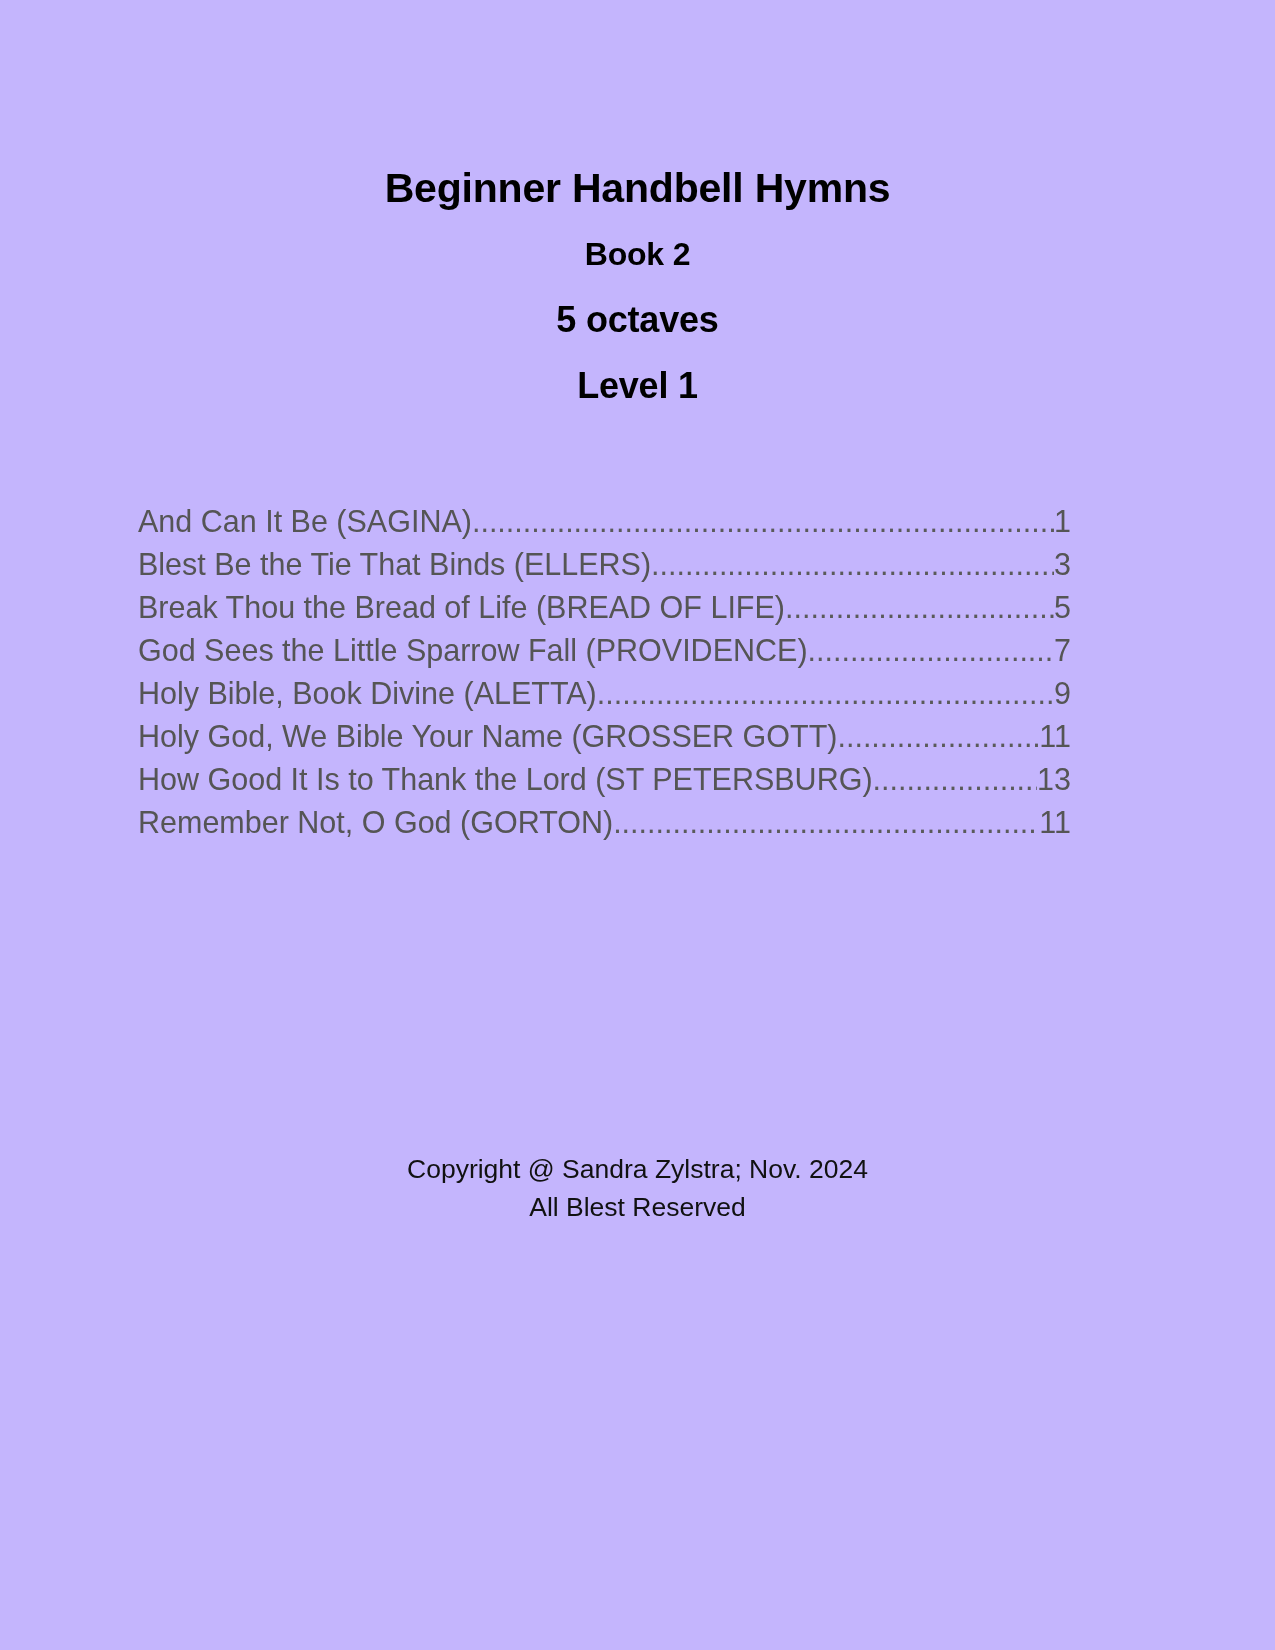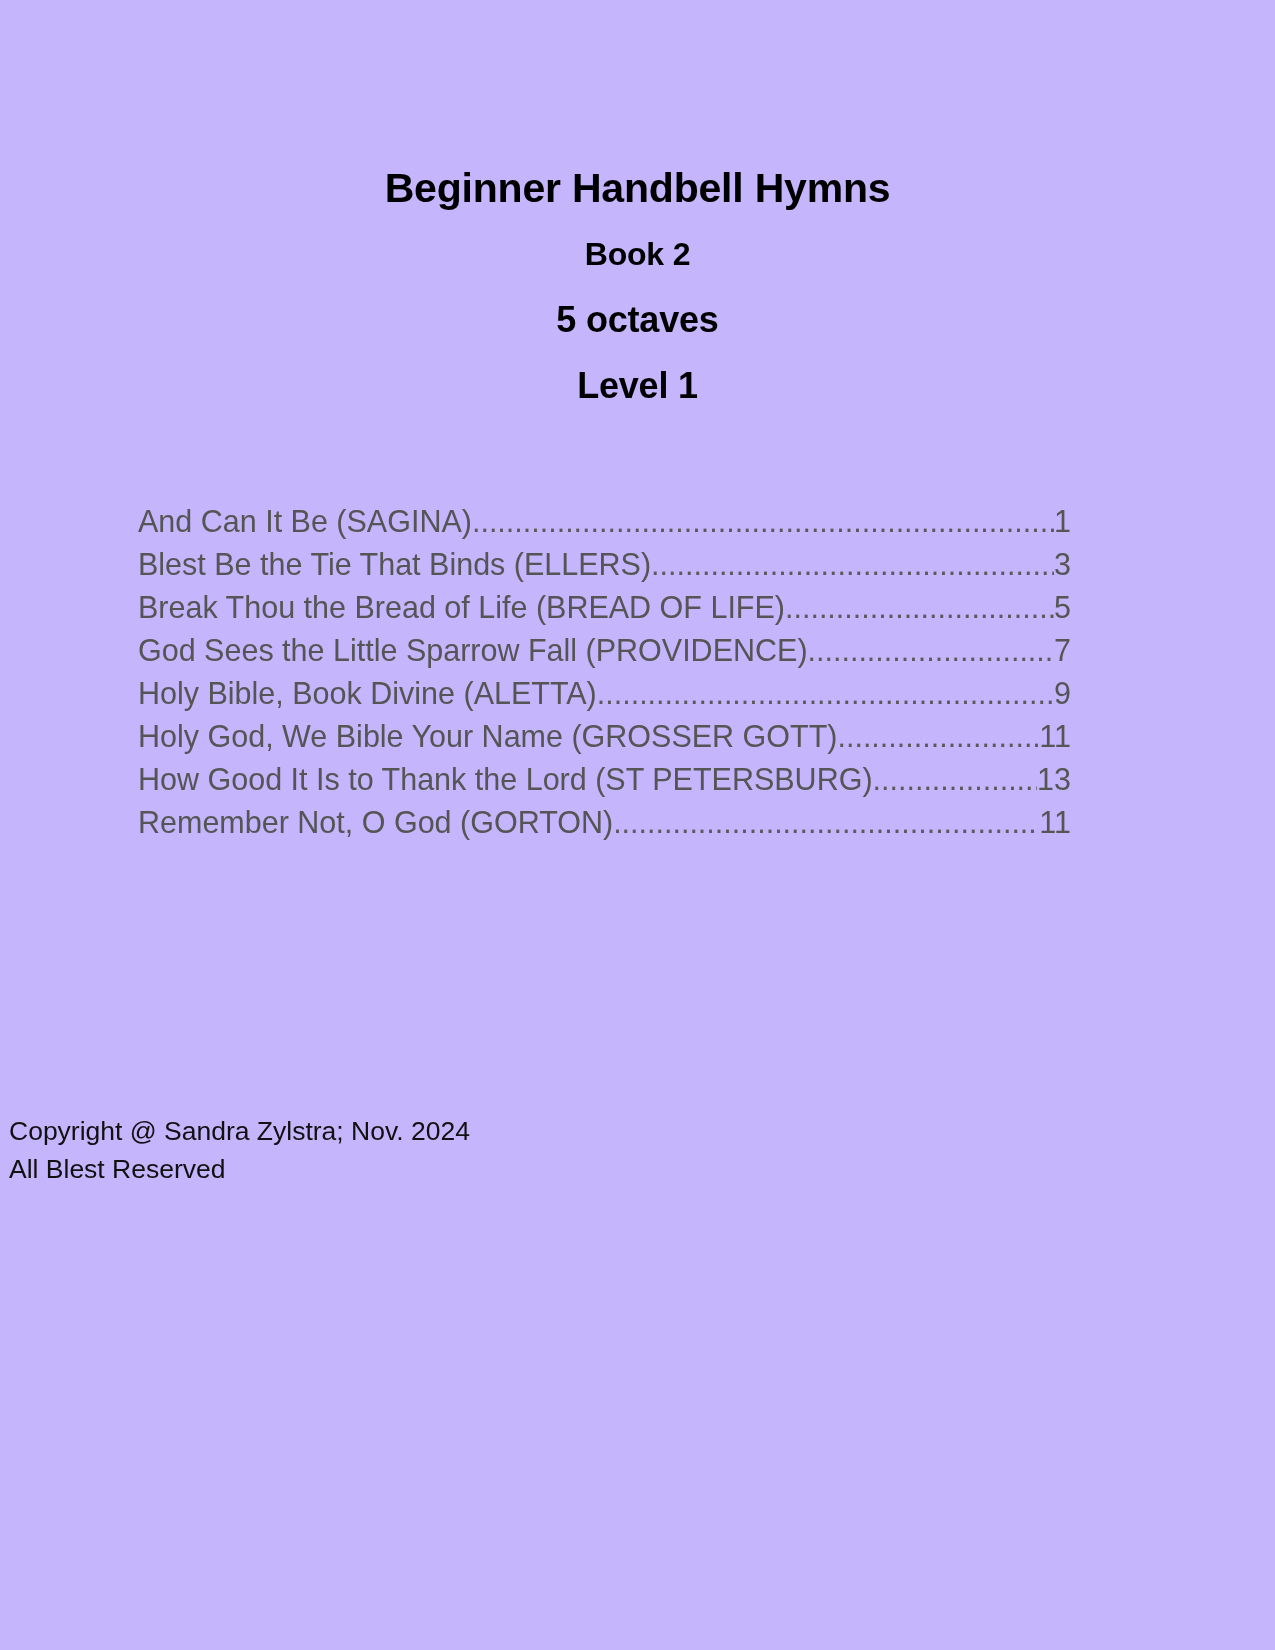--- a/index.html
+++ b/index.html
@@ -71,25 +71,25 @@
     content: "............................................................................................................";
   }
   .toc-page {
     flex: 0 0 auto;
     text-align: right;
   }
 
   
   .footer {
     position: absolute;
-    top: 1112px;
+    top: 1150px;
     left: 0;
     right: 0;
+    text-align: center;
     color: #000000;
-    margin-left: 9px;
   }
   .footer-line {
     font-size: 26.5px;
     line-height: 38px;
     color: #111111;
   }
 </style>
 </head>
 <body>
 

